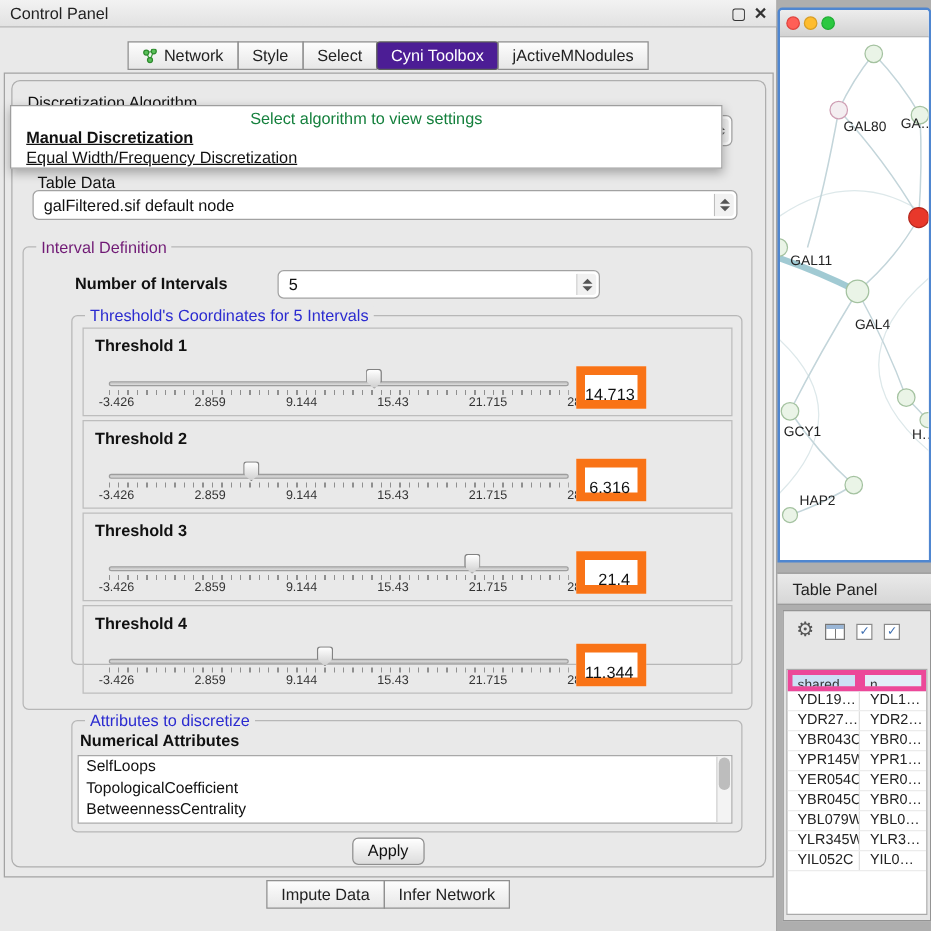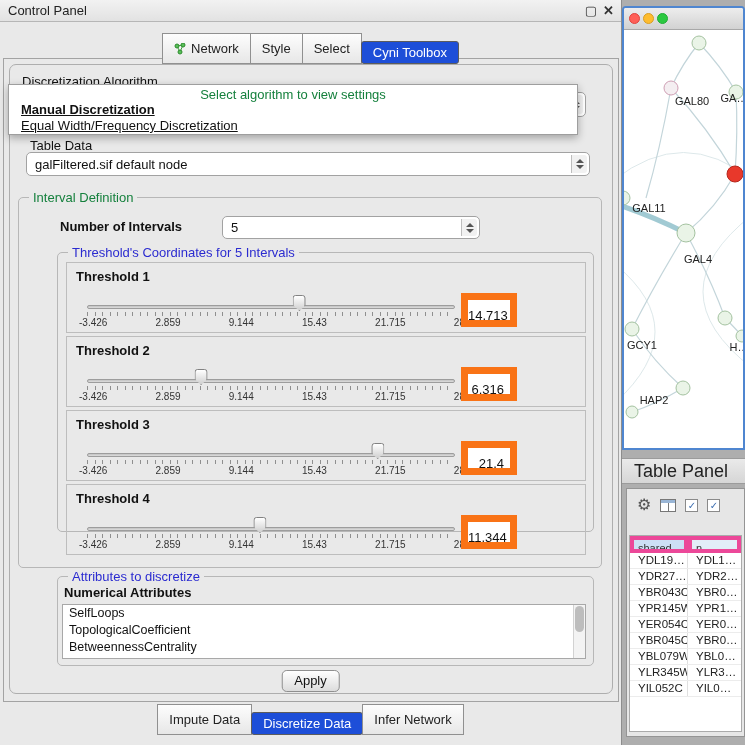--- a/index.html
+++ b/index.html
@@ -13,21 +13,21 @@
     background:linear-gradient(#f2f2f2,#e2e2e2); border-bottom:1px solid #b6b6b6;
     font-size:13px; color:#222; line-height:22px; padding-left:8px; }
   .win-icon { position:absolute; top:0; font-size:13px; color:#333; line-height:22px; cursor:default; }
   .win-float { right:24px; }
   .win-close { right:7px; font-weight:bold; }
 
   
   .tabbar { position:absolute; left:0; top:33px; width:622px; display:flex; justify-content:center; z-index:5; }
   .tab { border:1px solid #909090; margin-left:-1px; padding:3px 11px; font-size:13px; color:#222;
     background:linear-gradient(#fdfdfd,#e7e7e7); display:flex; align-items:center; gap:5px; }
-  .tab.active { background:#1d4ed8; color:#fff; border-color:#5c5c5c; border-radius:3px;margin-top:8px; }
+  .tab.active { background:#4c1d95; color:#fff; border-color:#5c5c5c; border-radius:3px; }
 
   
   .content-outer { position:absolute; left:3px; top:58px; width:616px; height:644px;
     border:1px solid #a3a3a3; background:#e9e9e9; }
   .cyni-panel { position:absolute; left:9px; top:64px; width:604px; height:630px;
     border:1px solid #aeaeae; border-radius:7px; }
 
   .plain-label { position:absolute; font-size:13px; color:#111; }
   .bold-label { position:absolute; font-size:13px; font-weight:bold; color:#111; }
 
@@ -49,21 +49,21 @@
   .popup { position:absolute; left:8px; top:84px; width:570px; height:51px; background:#fff;
     border:1px solid #9e9e9e; box-shadow:0 3px 8px rgba(0,0,0,.3); z-index:100; }
   .popup .ph { position:absolute; left:0; top:2px; width:100%; text-align:center; font-size:13px; color:#15803d; }
   .popup .opt { position:absolute; left:12px; font-size:13px; color:#111; line-height:16px; white-space:nowrap;text-decoration:underline; }
   .popup .opt1 { top:17px; font-weight:bold; }
   .popup .opt2 { top:33px; }
 
   
   .group { position:absolute; border:1px solid #b7b7b7; border-radius:5px; }
   .legend { position:absolute; top:-8px; left:10px; background:#e9e9e9; padding:0 4px; font-size:13px; }
-  .legend.green { color:#15803d; }
+  .legend.green { color:#701a75; }
   .legend.blue { color:#2b2bd0; }
   .interval-group { left:18px; top:197px; width:584px; height:371px; }
   .thresholds-group { left:57px; top:252px; width:537px; height:280px; }
   .attributes-group { left:57px; top:576px; width:537px; height:90px; }
 
   
   .threshold-panel { position:absolute; left:66px; width:520px; height:71px; border:1px solid #bdbdbd; }
   .tp-label { position:absolute; left:9px; top:6px; font-size:13px; font-weight:bold; color:#111; }
   .slider-zone { position:absolute; left:20px; top:30px; width:368px; height:38px; }
   .track { position:absolute; left:0; top:12px; width:100%; height:4px;
@@ -105,21 +105,21 @@
   .edge { fill:none; stroke:#c3d5da; stroke-width:1.2; }
   .edge.thick { stroke:#97c4ce; stroke-width:5; opacity:.9; }
   .edge.faint { stroke:#dde8ea; stroke-width:1; }
   .net-node.plain { fill:#eaf4e7; stroke:#a4c2a0; stroke-width:1; }
   .net-node.pink { fill:#f4eef1; stroke:#cf9fb4; stroke-width:1; }
   .net-node.red { fill:#e8382b; stroke:#b5271d; stroke-width:1; }
   .net-label { font-family:"Liberation Sans",sans-serif; font-size:11px; fill:#222; text-anchor:middle; }
 
   .table-panel-header { position:absolute; left:622px; top:458px; width:123px; height:26px;
     background:linear-gradient(#eaeaea,#d6d6d6); border-top:1px solid #9b9b9b; border-bottom:1px solid #9b9b9b;
-    font-size:18px; color:#222; line-height:25px; padding-left:12px; }
+    font-size:13px; color:#222; line-height:25px; padding-left:12px; }
 
   .table-window { position:absolute; left:626px; top:488px; width:119px; height:249px;
     background:#e6e6e6; border:1px solid #949494; overflow:hidden; }
   .tbl-toolbar { position:absolute; left:0; top:2px; width:100%; height:28px; display:flex; align-items:center; gap:9px; padding-left:10px; }
   .gear { font-size:16px; color:#555; line-height:16px; }
   .columns-icon { width:16px; height:13px; border:1px solid #777; background:
       linear-gradient(#9ab6d6 0 3px, rgba(0,0,0,0) 3px),
       linear-gradient(to right, rgba(0,0,0,0) 7px, #777 7px 8px, rgba(0,0,0,0) 8px),
       #fff; }
   .check-icon { width:13px; height:13px; border:1px solid #8a8a8a; background:#fff; color:#3c6db0;
@@ -161,20 +161,23 @@
     </div>
     <div class="tab">
         <span>Style</span>
       </div>
     <div class="tab">
         <span>Select</span>
       </div>
     <div class="tab active">
         <span>Cyni Toolbox</span>
       </div>
+    <div class="tab">
+        <span>jActiveMNodules</span>
+      </div>
   </div>
 
   <div class="content-outer"></div>
   <div class="cyni-panel"></div>
 
   <div class="plain-label" style="left:22px; top:74px; z-index:2;">Discretization Algorithm</div>
 
   <div class="combo algo-combo">
     <span class="arrows">
         <span class="tri-up"></span>
@@ -305,23 +308,20 @@
     <div class="list-scroll">
       <div class="list-thumb"></div>
     </div>
   </div>
 
   <div class="apply-btn">Apply</div>
 
   <div class="bottom-tabbar">
     <div class="tab">
         <span>Impute Data</span>
-      </div>
-    <div class="tab active">
-        <span>Discretize Data</span>
       </div>
     <div class="tab">
         <span>Infer Network</span>
       </div>
   </div>
 
 </div>
 
 <div class="network-window">
   <div class="net-titlebar">

